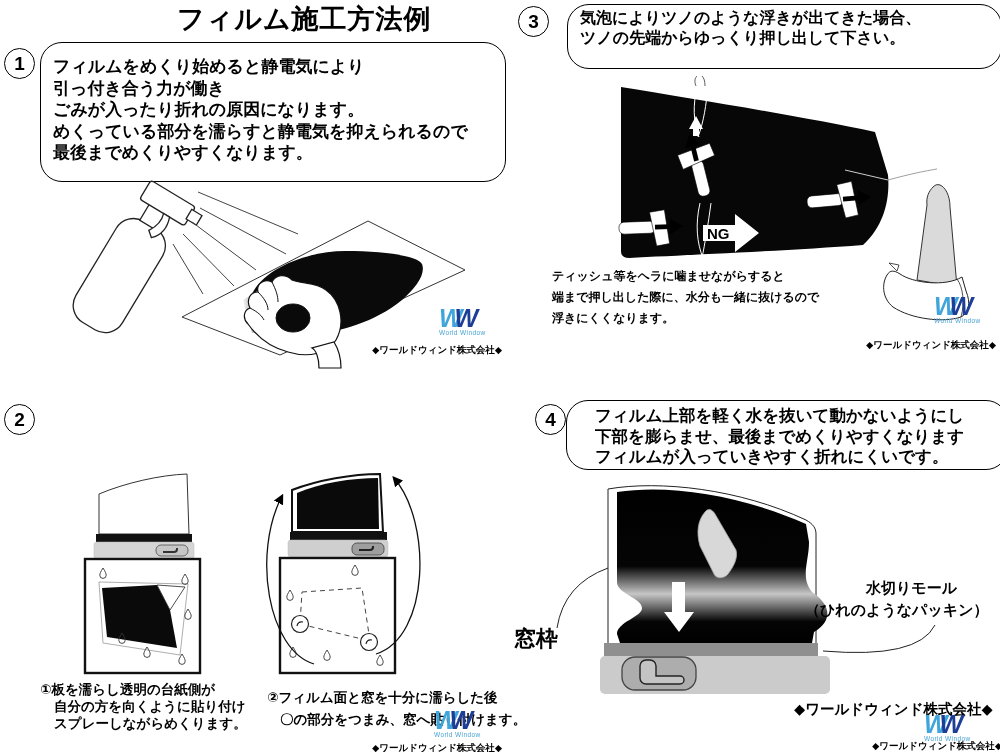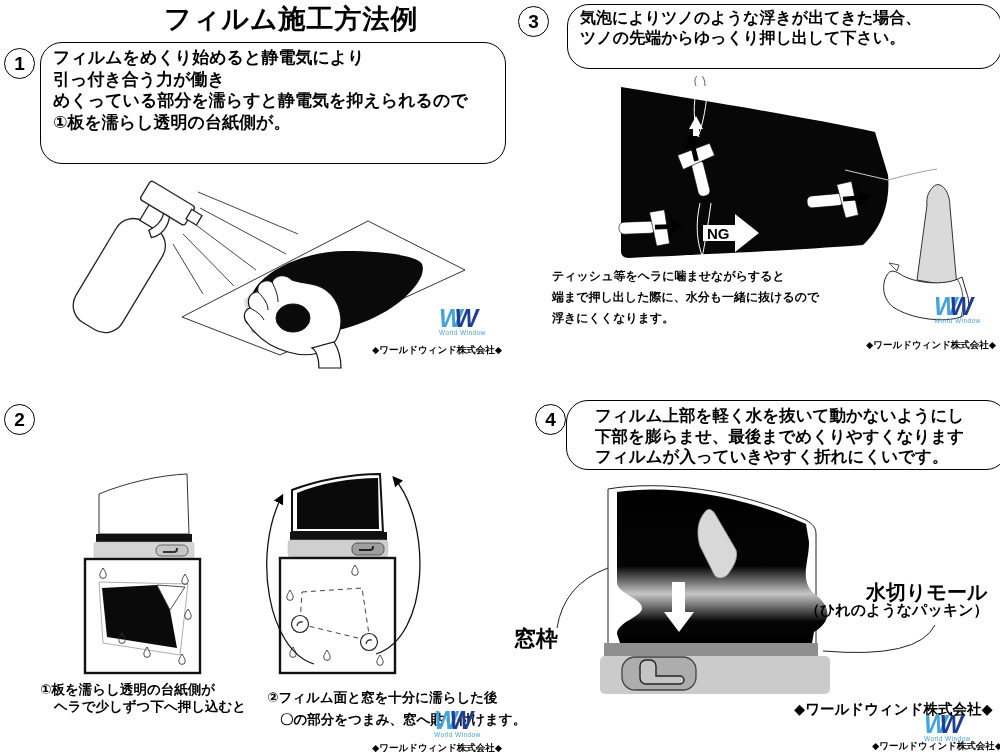--- a/index.html
+++ b/index.html
@@ -1,37 +1,37 @@
 <!DOCTYPE html>
 <html><head>
 <meta charset="utf-8">
 <style>
   html,body{margin:0;padding:0;background:#fff;}
   .canvas{position:relative;width:1000px;height:752px;background:#ffffff;overflow:hidden;
           font-family:"Liberation Sans","DejaVu Sans",sans-serif;color:#000;}
   .abs{position:absolute;}
-  .title{font-size:27px;font-weight:600;letter-spacing:1px;white-space:nowrap;}
+  .title{font-size:27px;font-weight:600;letter-spacing:1px;white-space:nowrap;margin-left:13px;}
   .stepnum{width:29px;height:29px;border:1.7px solid #000;border-radius:50%;
            display:flex;align-items:center;justify-content:center;
            font-size:19px;font-weight:600;background:#fff;}
   .bubble{border:1.6px solid #000;border-radius:22px;background:#fff;
           font-weight:600;white-space:nowrap;}
-  .b1{left:40px;top:42px;width:440px;height:112px;padding:4px 12px;font-size:17px;line-height:21.6px;}
+  .b1{left:40px;top:42px;width:440px;height:112px;padding:13px 12px;font-size:17px;line-height:21.6px;}
   .b2{left:33px;top:398px;width:472px;height:40px;padding:3px 8px;font-size:16.5px;line-height:19.5px;}
   .b3{left:567px;top:4px;width:409px;height:57px;padding:3px 12px;font-size:16px;line-height:19.5px;}
   .b4{left:566px;top:400px;width:400px;height:60px;padding:4px 12px 4px 28px;font-size:16.5px;line-height:20.5px;}
   .cap{font-weight:600;white-space:nowrap;}
   .cap3{left:552px;top:266px;font-size:12px;line-height:21px;}
   .cap1{left:40px;top:681px;font-size:13.5px;line-height:17px;}
   .cap2{left:267px;top:687px;font-size:13.5px;line-height:21.5px;}
   .cap1 .ind{margin-left:14px;}
   .cap2 .ind{margin-left:13px;}
   .lbl{font-weight:600;white-space:nowrap;}
   .lbl-frame{left:514px;top:624px;font-size:22px;font-weight:700;}
-  .lbl-mold{left:866px;top:579px;font-size:20px;}
+  .lbl-mold{left:866px;top:579px;font-size:15px;}
   .lbl-mold2{left:805px;top:601px;font-size:15px;}
   .footer-big{left:794px;top:700px;font-size:14.5px;font-weight:700;white-space:nowrap;}
   .ww-logo{width:52px;text-align:left;}
   .ww-ws{font-weight:700;font-style:italic;font-size:25px;line-height:21px;letter-spacing:0;}
   .ww-ws .w1{color:#3fa5da;}
   .ww-ws .w2{color:#1c3e97;margin-left:-8px;}
   .ww-sub{font-size:6.5px;color:#4aa4d6;letter-spacing:0.4px;line-height:7px;}
   .ww-company{font-size:9.5px;font-weight:700;white-space:nowrap;}
   svg{position:absolute;overflow:visible;}
 </style>
@@ -43,22 +43,23 @@
   <div class="abs title" style="left:164px;top:1px;">フィルム施工方法例</div>
 
   <div class="abs stepnum" style="left:4px;top:48px;">1</div>
   <div class="abs stepnum" style="left:518px;top:6px;">3</div>
   <div class="abs stepnum" style="left:4px;top:404px;">2</div>
   <div class="abs stepnum" style="left:535px;top:404px;">4</div>
 
   <div class="abs bubble b1">
     <div>フィルムをめくり始めると静電気により</div>
     <div>引っ付き合う力が働き</div>
+    <div>ごみが入ったり折れの原因になります。</div>
     <div>めくっている部分を濡らすと静電気を抑えられるので</div>
-    <div>①板を濡らし透明の台紙側が。</div>
+    <div>最後までめくりやすくなります。</div>
   </div>
 
   <div class="abs bubble b3">
     <div>気泡によりツノのような浮きが出てきた場合、</div>
     <div>ツノの先端からゆっくり押し出して下さい。</div>
   </div>
 
 
   <div class="abs bubble b4">
     <div>フィルム上部を軽く水を抜いて動かないようにし</div>
@@ -241,21 +242,22 @@
   </svg>
 
   <div class="abs cap cap3">
     <div>ティッシュ等をヘラに噛ませながらすると</div>
     <div>端まで押し出した際に、水分も一緒に抜けるので</div>
     <div>浮きにくくなります。</div>
   </div>
 
   <div class="abs cap cap1">
     <div>①板を濡らし透明の台紙側が</div>
-    <div class="ind">ヘラで少しずつ下へ押し込むと</div>
+    <div class="ind">自分の方を向くように貼り付け</div>
+    <div class="ind">スプレーしながらめくります。</div>
   </div>
 
   <div class="abs cap cap2">
     <div>②フィルム面と窓を十分に濡らした後</div>
     <div class="ind">〇の部分をつまみ、窓へ貼り付けます。</div>
   </div>
 
   <div class="abs lbl lbl-frame">窓枠</div>
   <div class="abs lbl lbl-mold">水切りモール</div>
   <div class="abs lbl lbl-mold2">（ひれのようなパッキン）</div>

